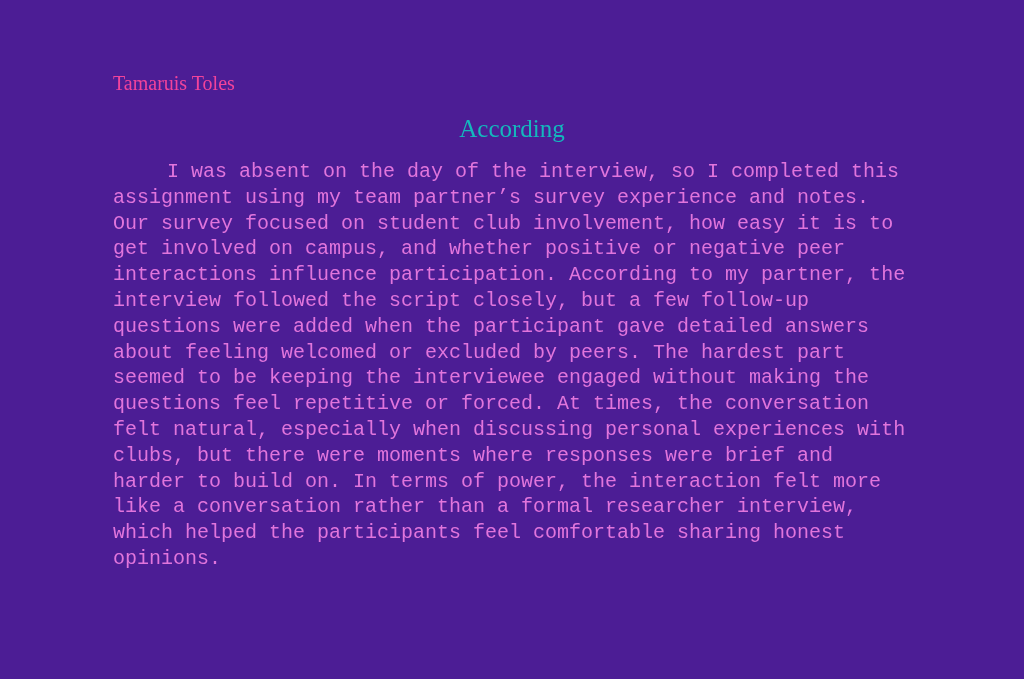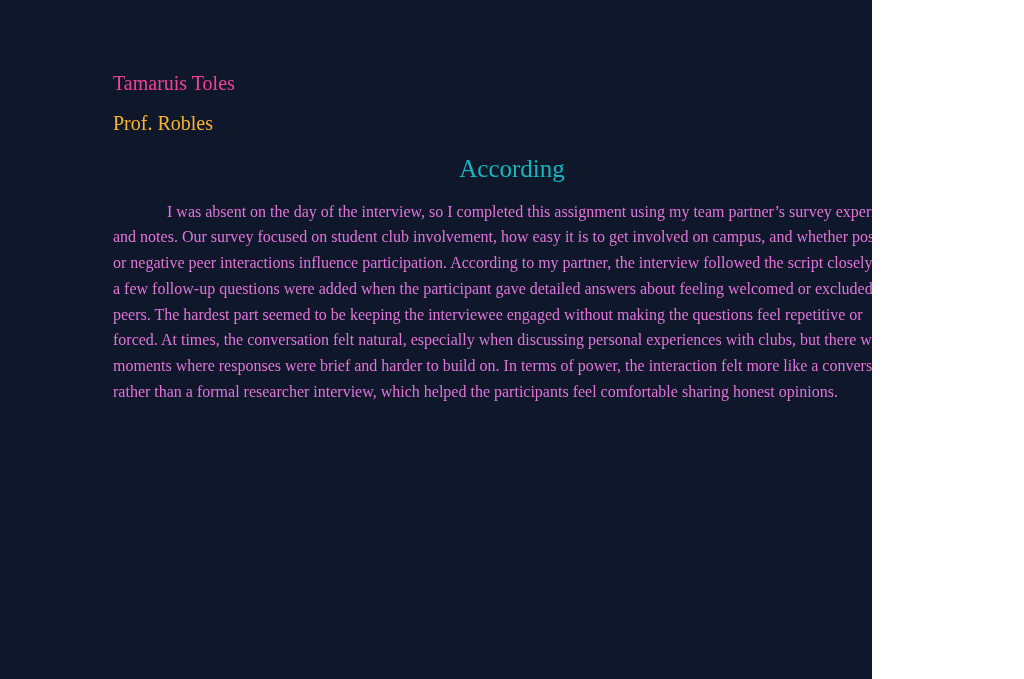--- a/index.html
+++ b/index.html
@@ -2,23 +2,23 @@
 <html><head>
 <meta charset="utf-8">
 <style>
   html, body {
     margin: 0;
     padding: 0;
     background: #ffffff;
   }
   .page {
     position: relative;
-    width: 872px;
+    width: 1024px;
     height: 679px;
-    background: #0f172a;
+    background: #4c1d95;
     overflow: hidden;
     font-family: "Liberation Serif", serif;
     cursor: text;
   }
   .content {
     position: absolute;
     left: 113px;
     top: 70px;
     width: 798px;
   }
@@ -30,24 +30,25 @@
   }
   .doc-title {
     margin: 17px 0 0 0;
     font-size: 25px;
     line-height: 31px;
     text-align: center;
     font-weight: normal;
   }
   .body-par {
     margin: 15px 0 0 0;
-    font-size: 16px;
+    font-size: 20px;
     line-height: 25.8px;
     text-indent: 54px;
     text-align: left;
+    font-family: Liberation Mono, monospace;
   }
   .caret {
     display: inline-block;
     width: 2px;
     height: 19px;
     background: currentColor;
     vertical-align: -3px;
     margin-left: 1px;
   }
 </style>
@@ -55,23 +56,20 @@
 <body>
 
 <div class="page">
   <div class="content">
 
     <p class="hline" style="color: rgb(242, 67, 155);">
       <span>Tamaruis Toles</span>
     </p>
 
 
-    <p class="hline" style="color: rgb(251, 180, 44);">
-      <span>Prof. Robles</span>
-    </p>
 
 
     <h1 class="doc-title" style="color: rgb(20, 183, 189);">According</h1>
 
     <p class="body-par" style="color: rgb(225, 117, 220);">I was absent on the day of the interview, so I completed this assignment using my team partner’s survey experience and notes. Our survey focused on student club involvement, how easy it is to get involved on campus, and whether positive or negative peer interactions influence participation. According to my partner, the interview followed the script closely, but a few follow-up questions were added when the participant gave detailed answers about feeling welcomed or excluded by peers. The hardest part seemed to be keeping the interviewee engaged without making the questions feel repetitive or forced. At times, the conversation felt natural, especially when discussing personal experiences with clubs, but there were moments where responses were brief and harder to build on. In terms of power, the interaction felt more like a conversation rather than a formal researcher interview, which helped the participants feel comfortable sharing honest opinions.</p>
 
   </div>
 </div>
 
 </body></html>

